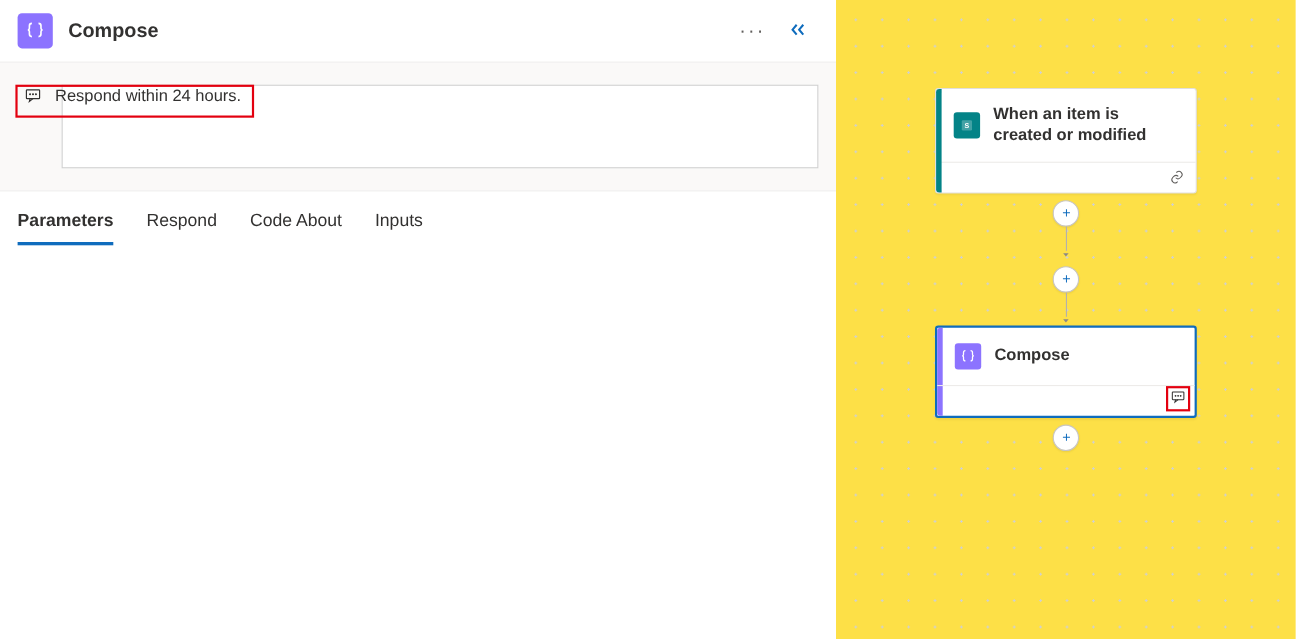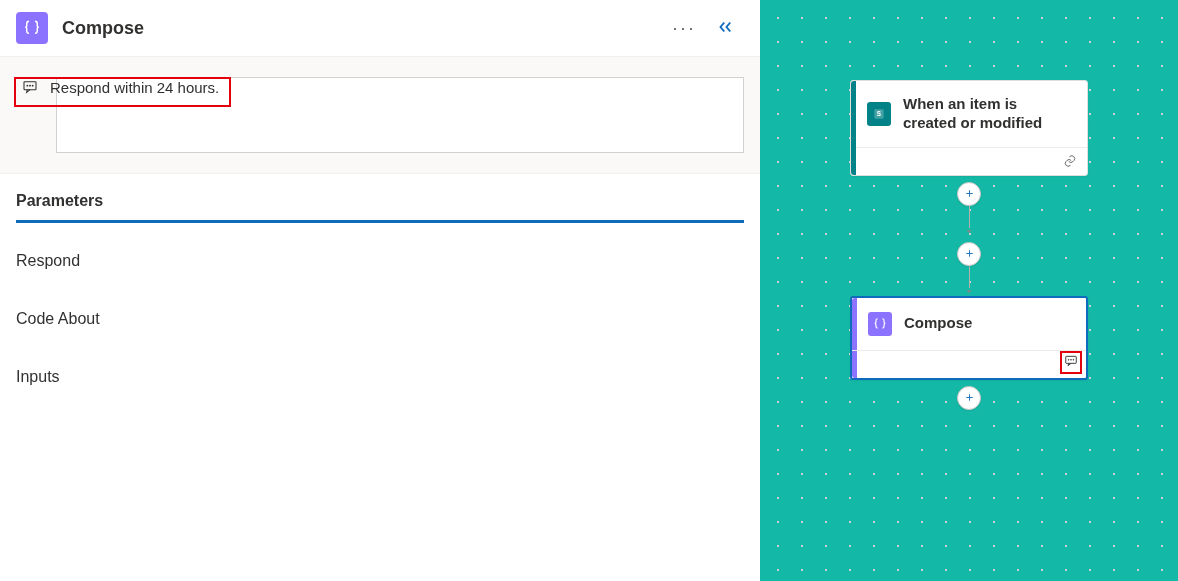--- a/index.html
+++ b/index.html
@@ -60,41 +60,40 @@
     display:flex; align-items:flex-start;
     padding: 0 10px 0 6px;
     background: transparent;
   }
   .note-highlight svg { width:16px; height:16px; margin-right: 12px; }
   .note-highlight span { font-size: 15px; }
 
   .tabs {
     display:flex; gap: 30px;
     padding: 18px 16px 0 16px;
-    flex-direction: column;
   }
   .tab { font-size: 16px; color:#323130; padding-bottom: 10px; cursor:pointer;}
   .tab.active { font-weight:600; border-bottom: 3px solid #0f6cbd; margin-bottom:-1px;}
 
   .param-area { padding: 18px 16px; }
   .field-label { font-size: 13px; color: #323130; margin-bottom: 3px; display:block;}
   .req { color:#a4262c; margin-left:2px;}
   .text-input {
     width: 712px; height: 34px;
     border: 1px solid #8a8886;
     padding: 4px 8px;
     font-size: 15px;
     color:#605e5c;
     outline:none;
   }
 
   
   .canvas {
     flex:1; position:relative;
-    background: #14b8a6;
+    background: #fde047;
     overflow:hidden;
   }
   .dot-grid {
     position:absolute; inset:0;
     background-image: radial-gradient(#d0d0d0 1px, transparent 1px);
     background-size: 24px 24px;
     background-position: 6px 6px;
   }
   .flow { position:absolute; left:50%; top:80px; transform:translateX(-50%); display:flex; flex-direction:column; align-items:center;}
   .card {

